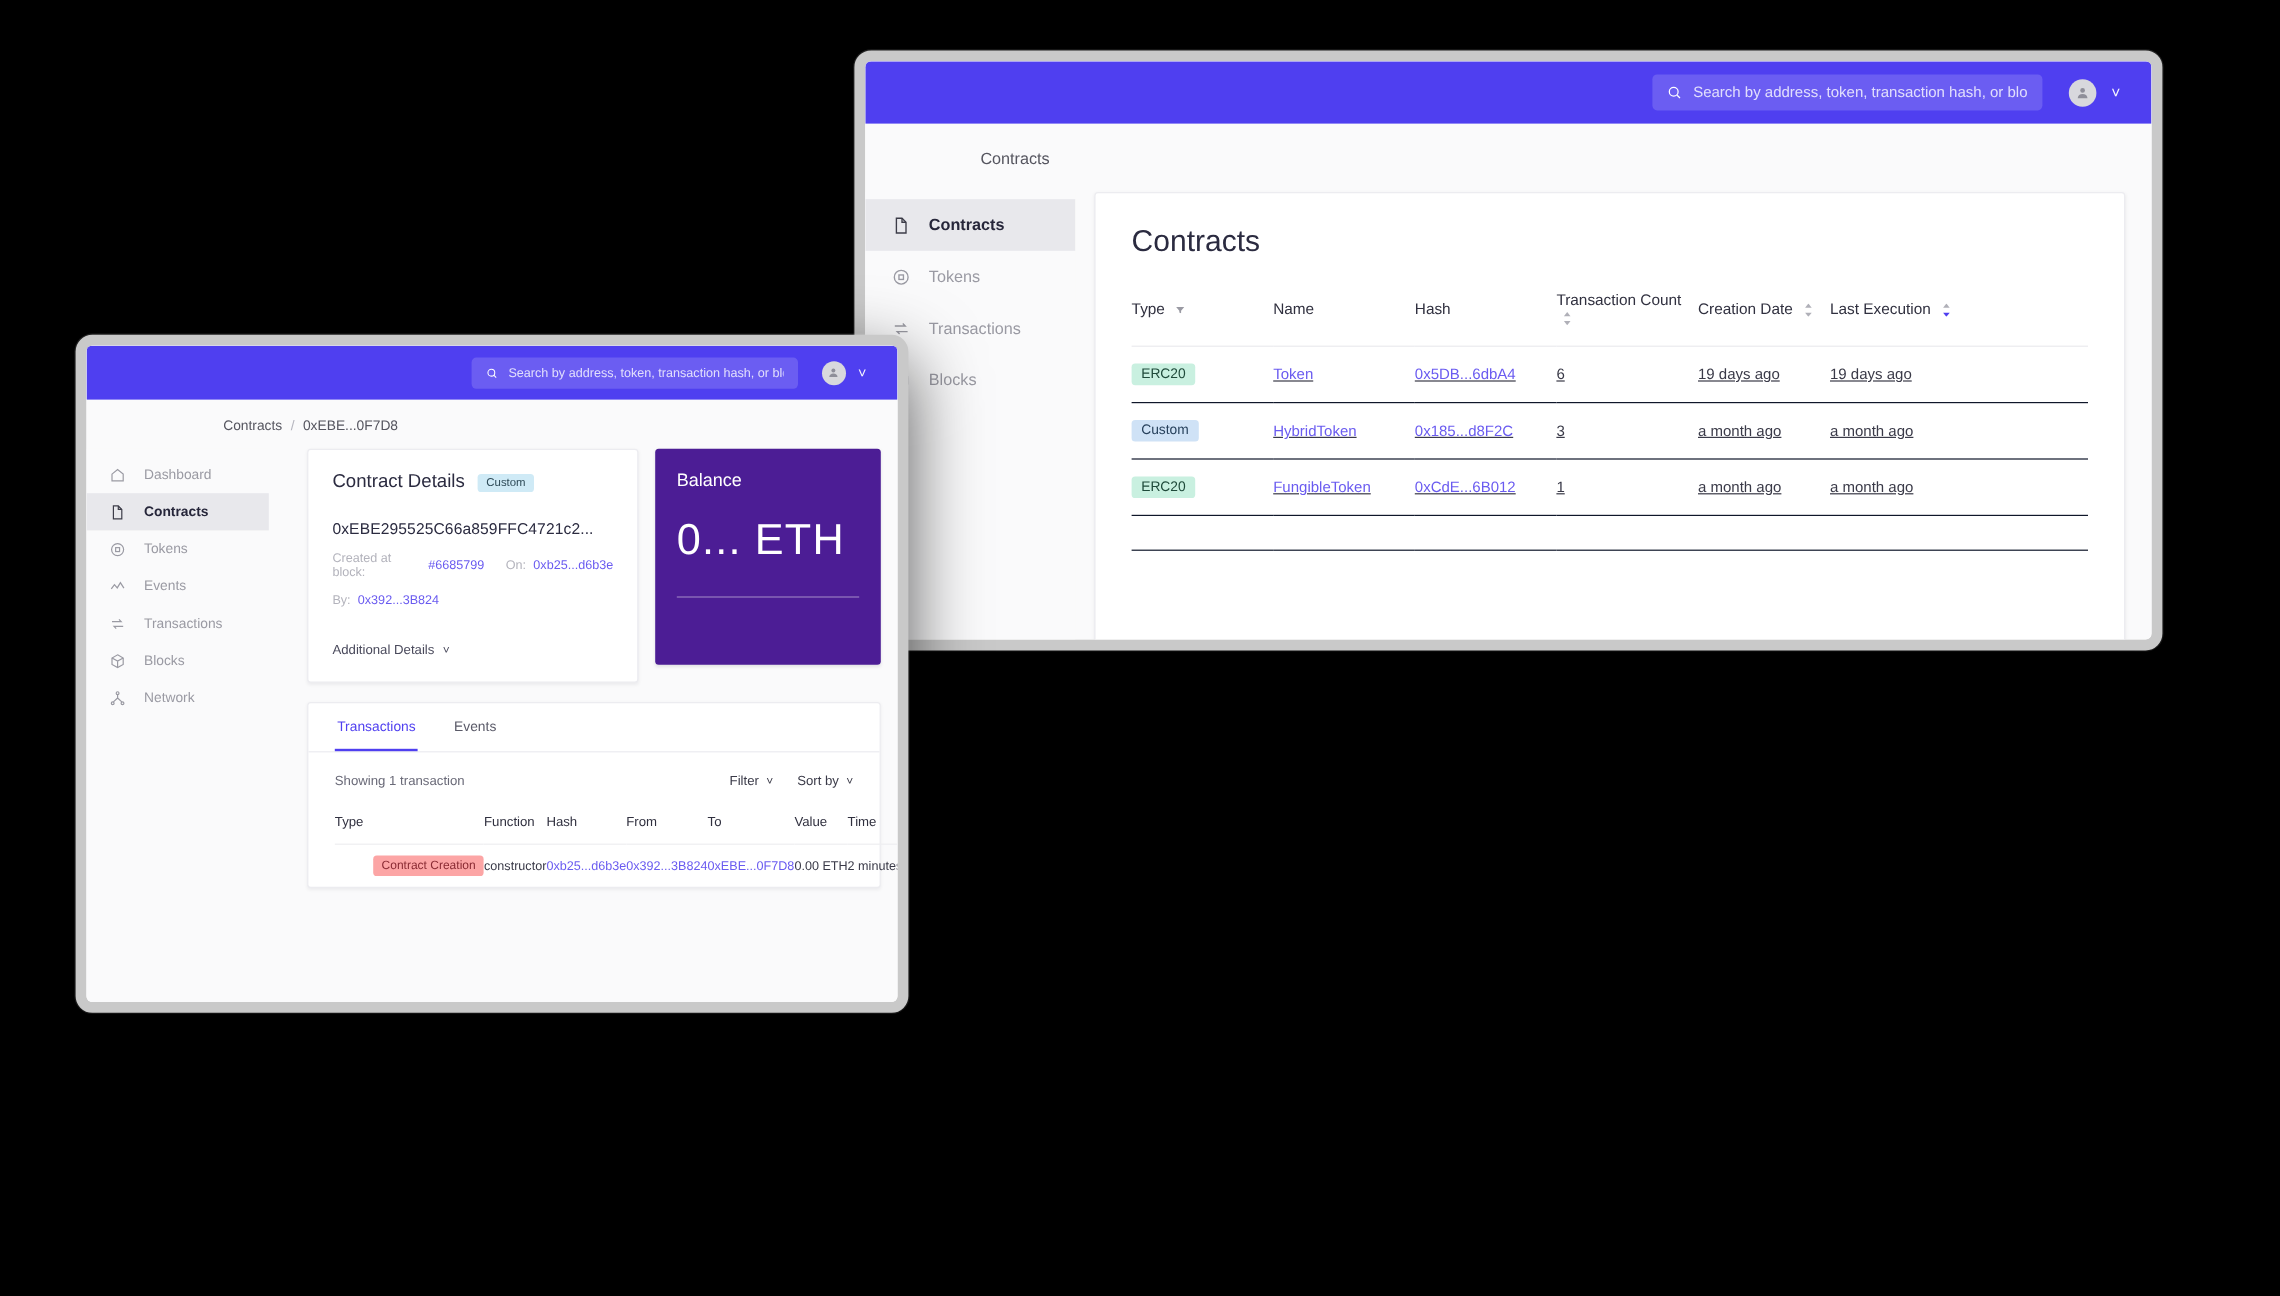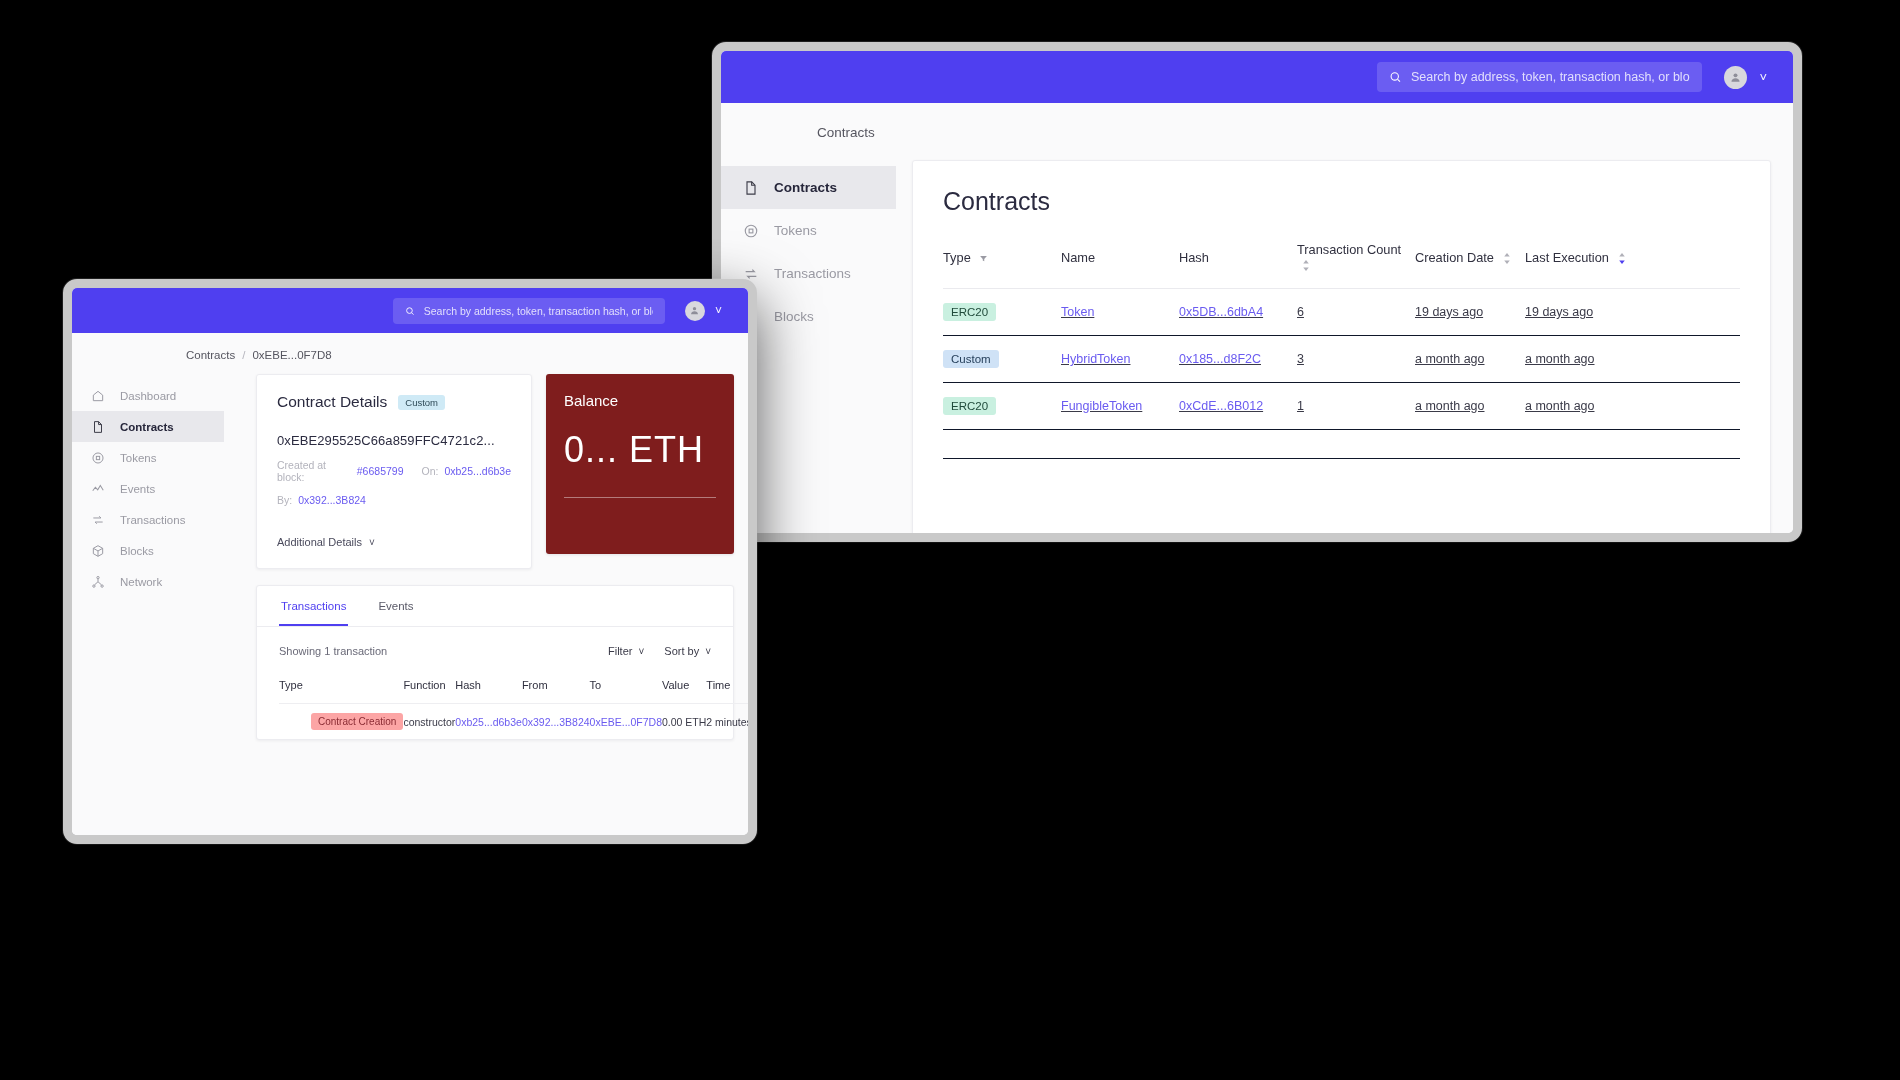--- a/index.html
+++ b/index.html
@@ -116,21 +116,21 @@
   .fr-row { display: flex; gap: 14px; align-items: flex-start; }
   .detail-card { flex: 1; padding: 18px 20px 20px 20px; }
   .detail-head { display: flex; align-items: center; gap: 11px; }
   .detail-title { font-size: 15.5px; color: #2b2b40; }
   .addr-main { margin-top: 22px; font-size: 13px; color: #2b2b40; letter-spacing: .1px; }
   .meta-row { margin-top: 11px; font-size: 10.5px; display: flex; align-items: center; gap: 6px; }
   .meta-row .lbl { color: #b3b3bc; }
   .addl { margin-top: 30px; font-size: 11px; color: #4a4a5c; display: flex; align-items: center; gap: 7px; }
   .balance-card {
     width: 188px; height: 180px; flex: none;
-    background: #7f1d1d; border-radius: 3px;
+    background: #4c1d95; border-radius: 3px;
     padding: 18px 18px 0 18px; color: #fff;
     box-shadow: 0 1px 3px rgba(16,16,40,0.10);
   }
   .balance-label { font-size: 15px; }
   .balance-value { font-size: 36px; margin-top: 20px; white-space: nowrap; letter-spacing: 1px; }
   .balance-rule { margin-top: 26px; height: 1px; background: rgba(255,255,255,0.42); }
 
   .tabs-card { margin-top: 16px; }
   .tabs { display: flex; gap: 28px; padding: 0 22px; border-bottom: 1px solid #ececf0; }
   .tab { padding: 14px 2px 12px 2px; font-size: 11.5px; color: #5a5a68; cursor: pointer; border-bottom: 2px solid transparent; }

